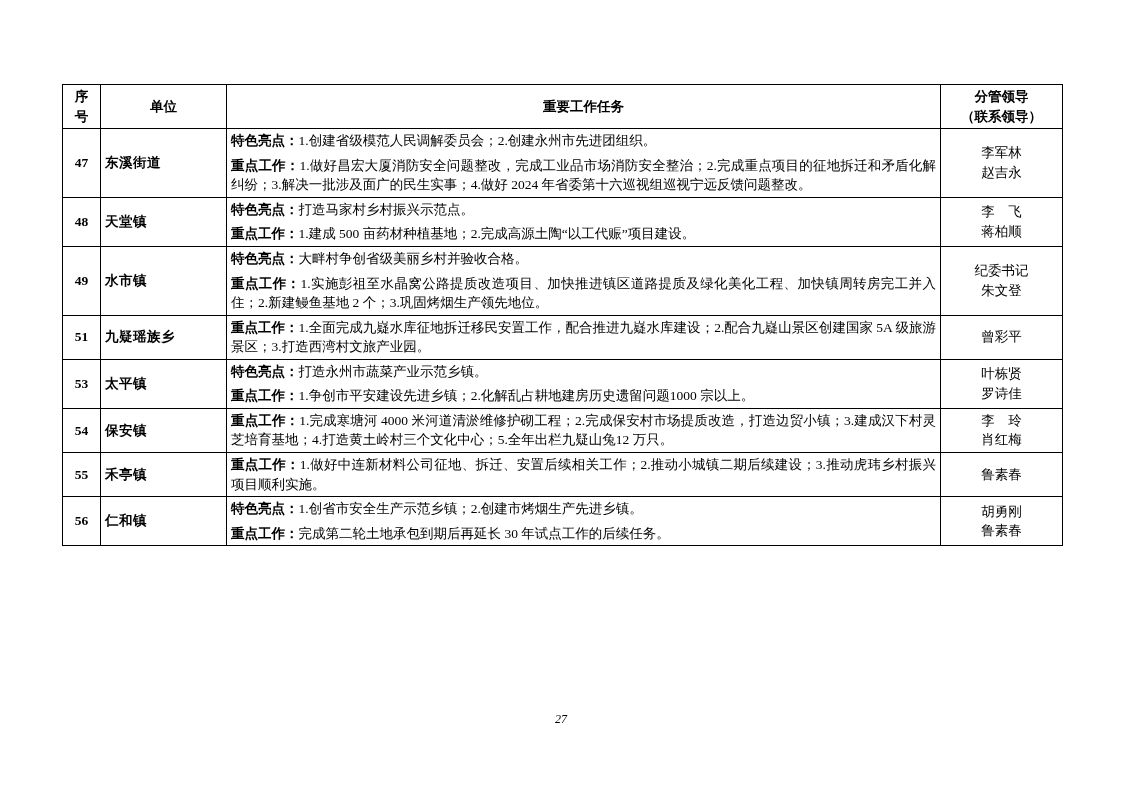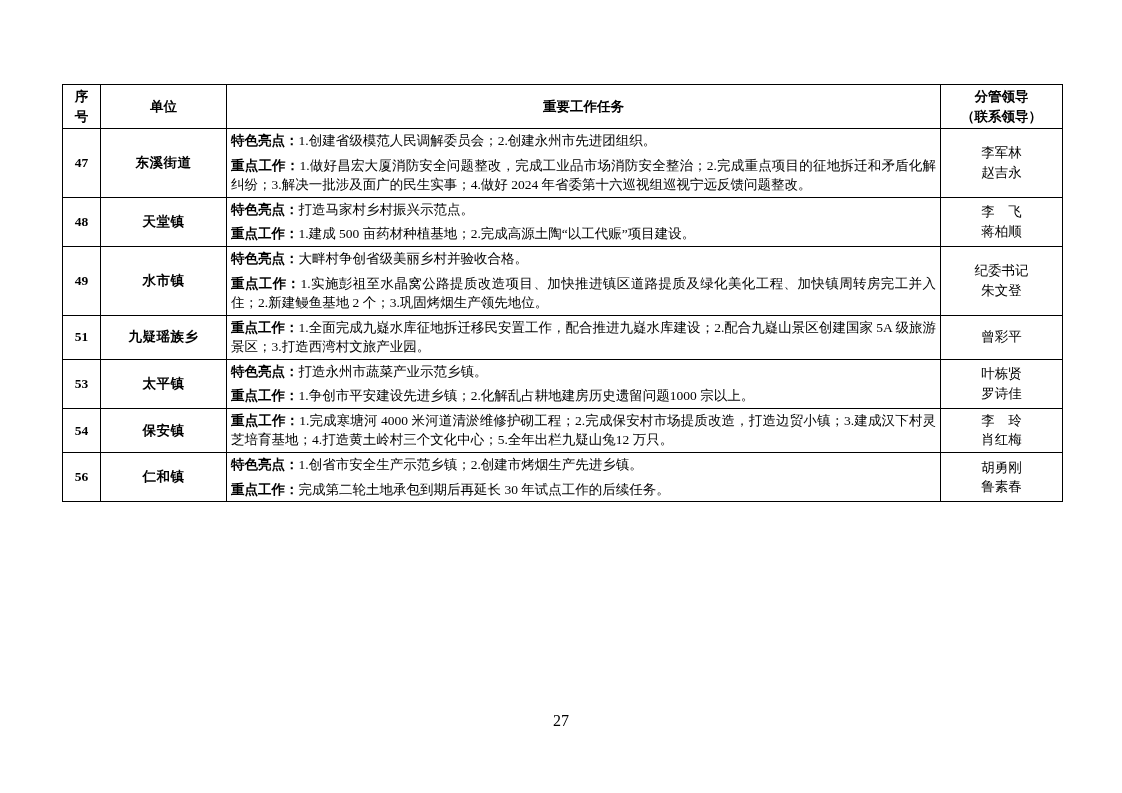--- a/index.html
+++ b/index.html
@@ -49,21 +49,21 @@
     font-size: 14px;
     line-height: 1.35;
     padding: 4px 2px;
   }
   td.seq {
     text-align: center;
     font-size: 14.5px;
     font-weight: bold;
   }
   td.unit {
-    text-align: center;
+    text-align: left;
     font-weight: bold;
     font-size: 14.5px;
     letter-spacing: 0.5px;
   }
   td.task {
     text-align: justify;
     text-justify: inter-ideograph;
     padding: 3px 6px 3px 6px;
   }
   td.leader {
@@ -87,22 +87,23 @@
   }
   .hd-sub {
     display: block;
   }
   .pageno {
     position: absolute;
     left: 0;
     right: 0;
     top: 712px;
     text-align: center;
-    font-size: 16px;
+    font-size: 12px;
     font-family: "Liberation Serif", "DejaVu Serif", serif;
+    font-style: italic;
   }
 </style>
 </head>
 <body>
 
 <div class="page">
   <div class="table-wrap">
     <table class="doc-table">
       <colgroup>
         <col class="c-seq">
@@ -188,20 +189,30 @@
             <td class="unit">保安镇</td>
             <td class="task">
               <div class="task-line"><span class="lbl">重点工作：</span><span>1.完成寒塘河 4000 米河道清淤维修护砌工程；2.完成保安村市场提质改造，打造边贸小镇；3.建成汉下村灵芝培育基地；4.打造黄土岭村三个文化中心；5.全年出栏九疑山兔12 万只。</span></div>
             </td>
             <td class="leader">
               <div class="leader-line">李　玲</div>
               <div class="leader-line">肖红梅</div>
             </td>
           </tr>
           <tr>
+            <td class="seq">55</td>
+            <td class="unit">禾亭镇</td>
+            <td class="task">
+              <div class="task-line"><span class="lbl">重点工作：</span><span>1.做好中连新材料公司征地、拆迁、安置后续相关工作；2.推动小城镇二期后续建设；3.推动虎玮乡村振兴项目顺利实施。</span></div>
+            </td>
+            <td class="leader">
+              <div class="leader-line">鲁素春</div>
+            </td>
+          </tr>
+          <tr>
             <td class="seq">56</td>
             <td class="unit">仁和镇</td>
             <td class="task">
               <div class="task-line"><span class="lbl">特色亮点：</span><span>1.创省市安全生产示范乡镇；2.创建市烤烟生产先进乡镇。</span></div>
               <div class="task-line"><span class="lbl">重点工作：</span><span>完成第二轮土地承包到期后再延长 30 年试点工作的后续任务。</span></div>
             </td>
             <td class="leader">
               <div class="leader-line">胡勇刚</div>
               <div class="leader-line">鲁素春</div>
             </td>

